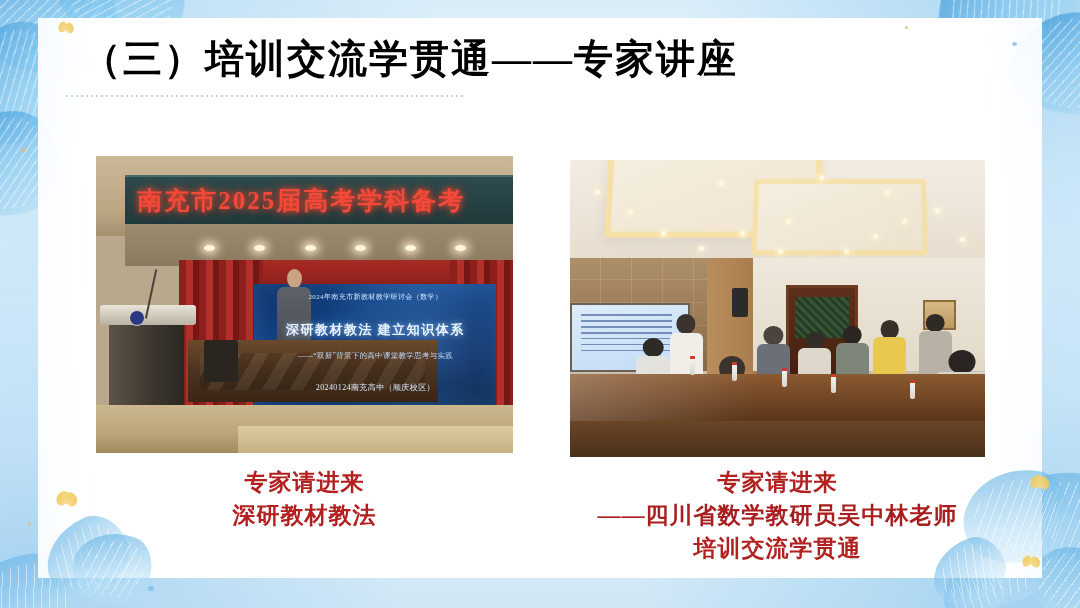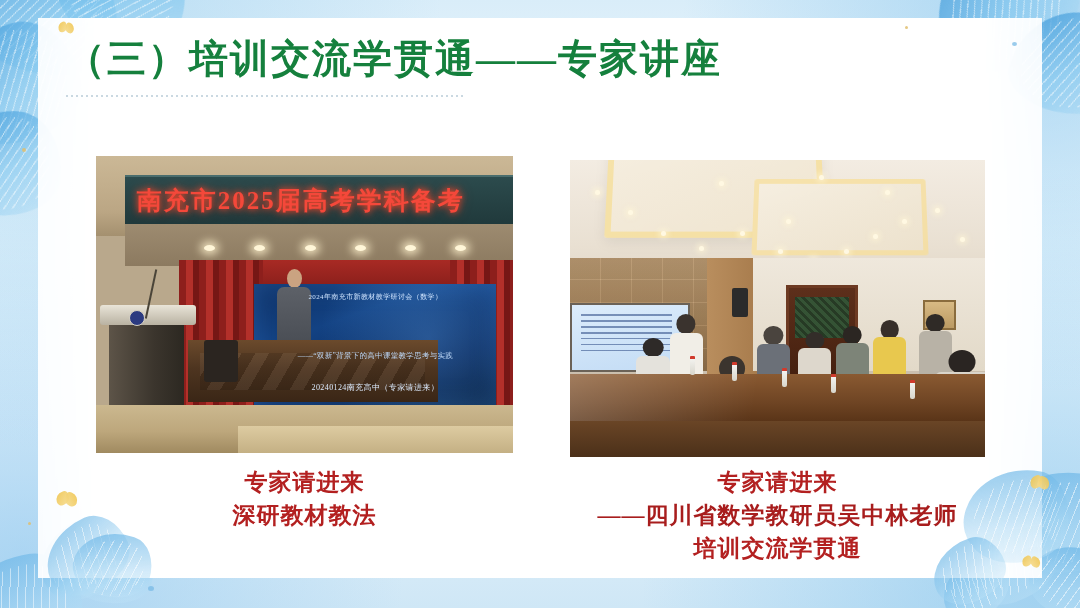--- a/index.html
+++ b/index.html
@@ -57,24 +57,24 @@
   .bf-w1,.bf-w2{position:absolute;width:58%;height:80%;border-radius:70% 30% 60% 40%;
     background:linear-gradient(140deg,#efc34a,#f6dd92);opacity:.9;}
   .bf-w1{left:0;top:0;transform:rotate(-18deg);}
   .bf-w2{right:0;top:6%;transform:rotate(22deg) scaleX(-1);}
 
   .speck{position:absolute;border-radius:50%;background:rgba(225,190,110,.85);}
   .speckb{position:absolute;border-radius:50%;background:rgba(120,185,230,.75);}
 
   
   .title{
-    position:absolute;left:66px;top:36px;
+    position:absolute;left:82px;top:36px;
     font-family:"Liberation Serif","DejaVu Serif",serif;
     font-size:39px;line-height:46px;font-weight:700;
-    color:#15803d;letter-spacing:2px;white-space:nowrap;
+    color:#000000;letter-spacing:2px;white-space:nowrap;
     text-shadow:0 1px 0 rgba(255,255,255,.6);
     text-align:right;
   }
   .title-rule{
     position:absolute;left:66px;top:95px;width:398px;height:2px;
     background:repeating-linear-gradient(90deg,#9fb9c9 0 2px,rgba(255,255,255,0) 2px 5px);
     opacity:.55;
   }
   .subtitle{
     position:absolute;left:292px;top:112px;
@@ -87,21 +87,21 @@
   .photo{position:absolute;overflow:hidden;background:#333;}
   .photo-left{left:96px;top:156px;width:417px;height:297px;}
   .photo-right{left:570px;top:160px;width:415px;height:297px;}
 
   
   .aud{position:absolute;inset:0;background:#b9a88c;}
   .aud-wall{position:absolute;left:0;top:0;width:100%;height:27%;
     background:linear-gradient(180deg,#cbb896,#bba684 70%,#a4906f);}
   .led{position:absolute;left:7%;top:6.5%;width:93%;height:16%;
     background:linear-gradient(180deg,#2c4b4d,#20393b);
-    border-top:2px solid #4a6d6d;border-bottom:2px solid #1a2e30;}
+    border-top:2px solid #4a6d6d;border-bottom:2px solid #1a2e30;padding-left:12px;}
   .led-txt{position:absolute;left:3%;top:48%;transform:translateY(-50%);
     font-family:"Liberation Serif","DejaVu Serif",serif;
     font-weight:700;font-size:25px;letter-spacing:2px;white-space:nowrap;
     color:#f4483a;text-shadow:0 0 6px rgba(255,70,40,.95),0 0 12px rgba(255,60,30,.55);}
   .aud-ceil{position:absolute;left:7%;top:23%;width:93%;height:14%;
     background:linear-gradient(180deg,#9d8b70,#8c7a60);}
   .ceil-light{position:absolute;width:11px;height:6px;border-radius:50%;
     background:#fff6d8;box-shadow:0 0 9px 4px rgba(255,243,205,.8);}
   .curtain-l{position:absolute;left:20%;top:35%;width:20%;height:52%;
     background:repeating-linear-gradient(90deg,#8d1f1c 0 7px,#b3302a 7px 14px,#761715 14px 20px);}
@@ -280,22 +280,23 @@
       <div class="ceil-light" style="left:60%;top:41%;"></div>
       <div class="ceil-light" style="left:74%;top:41%;"></div>
       <div class="ceil-light" style="left:88%;top:41%;"></div>
 
       <div class="curtain-top"></div>
       <div class="curtain-l"></div>
       <div class="curtain-r"></div>
 
       <div class="screen">
         <div class="scr-l1">2024年南充市新教材教学研讨会（数学）</div>
+        <div class="scr-l2">深研教材教法 建立知识体系</div>
         <div class="scr-l3">——“双新”背景下的高中课堂教学思考与实践</div>
-        <div class="scr-l4">20240124南充高中（专家请进来）</div>
+        <div class="scr-l4">20240124南充高中（顺庆校区）</div>
       </div>
 
       <div class="speaker">
         <div class="spk-head"></div>
         <div class="spk-body"></div>
       </div>
 
       <div class="desk"></div>
       <div class="podium"></div>
       <div class="podium-top"></div>

